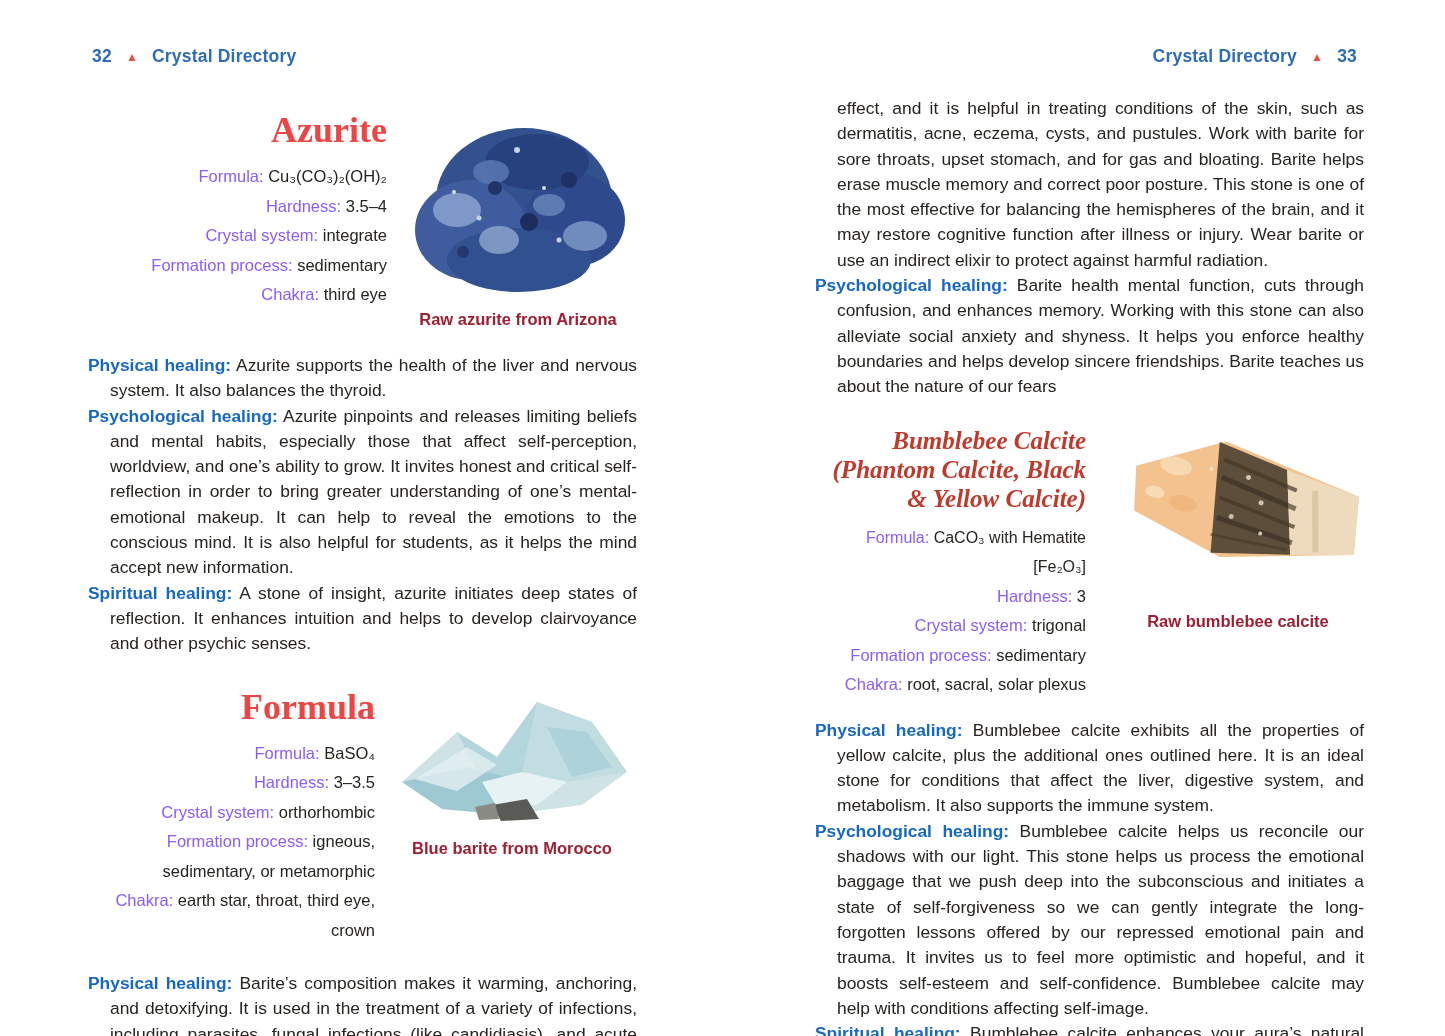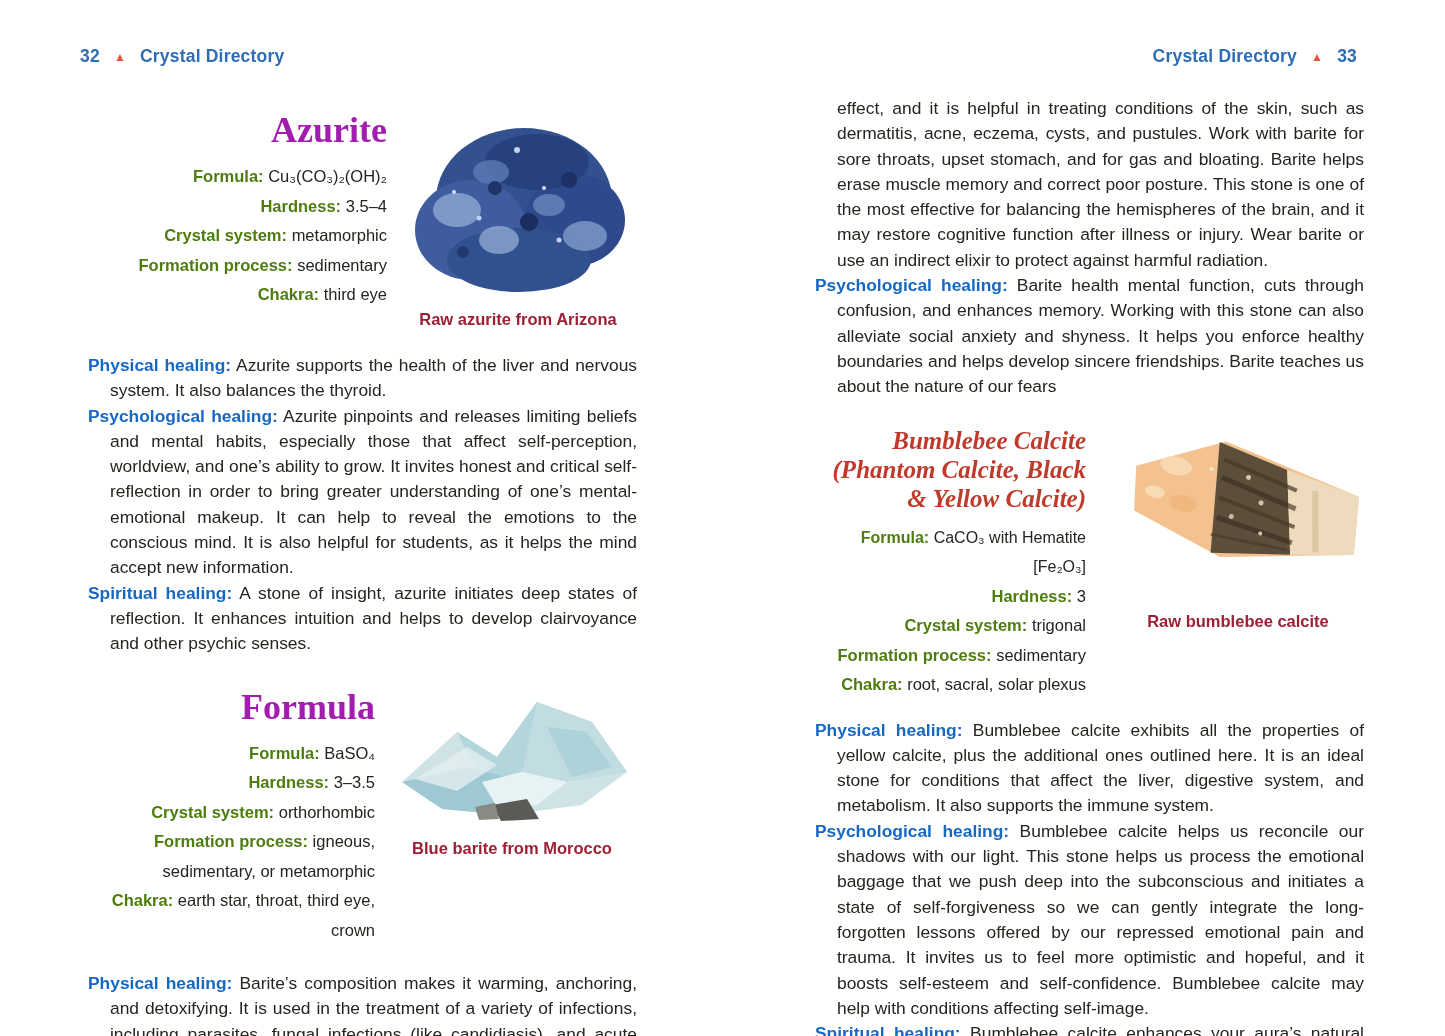--- a/index.html
+++ b/index.html
@@ -6,39 +6,39 @@
   html,body { margin:0; padding:0; }
   body {
     width:1445px; height:1036px; background:#ffffff; position:relative;
     font-family:"Liberation Sans", sans-serif; color:#27241f;
     -webkit-font-smoothing:antialiased;
   }
   .page-header {
     position:absolute; top:46px; font-size:17.5px; font-weight:600;
     color:#2e6cb5; letter-spacing:.2px;
   }
-  .page-header.left { left:80px; }
+  .page-header.left { left:92px; }
   .page-header.right { right:88px; text-align:left; }
   .tri { color:#e8543a; font-size:12px; margin:0 14px; display:inline-block; transform:translateY(-1px); }
 
   .col { position:absolute; top:96px; width:549px; }
   .col-left { left:88px; }
   .col-right { left:815px; }
 
   .entry { display:grid; column-gap:12px; }
   .entry-info { text-align:right; }
   .entry-title {
     font-family:"Liberation Serif", serif; font-weight:bold;
-    color:#a21caf; font-size:36px; line-height:40px; margin:0 0 12px 0;
+    color:#ef4444; font-size:36px; line-height:40px; margin:0 0 12px 0;
   }
   .entry-title.red {
     color:#c03a2c; font-style:italic; font-size:25px; line-height:29px; margin:0 0 10px 0;
   }
   .prop-line { font-size:16.5px; line-height:29.5px; color:#27241f; }
-  .prop-label { color:#4d7c0f; font-weight:bold; }
+  .prop-label { color:#8b5cf6; font-weight:normal; }
 
   .photo-fig { text-align:center; }
   .photo-caption {
     font-size:16.5px; font-weight:600; color:#9c1f33; margin-top:5px; line-height:20px;
   }
 
   .paras { margin-top:24px; }
   .para {
     font-size:17.4px; line-height:25.3px; text-align:justify;
     padding-left:22px; text-indent:-22px; margin:0;
@@ -66,21 +66,21 @@
       <div class="prop-line">
         <span class="prop-label">Formula:</span>
         <span>Cu₃(CO₃)₂(OH)₂</span>
       </div>
       <div class="prop-line">
         <span class="prop-label">Hardness:</span>
         <span>3.5–4</span>
       </div>
       <div class="prop-line">
         <span class="prop-label">Crystal system:</span>
-        <span>metamorphic</span>
+        <span>integrate</span>
       </div>
       <div class="prop-line">
         <span class="prop-label">Formation process:</span>
         <span>sedimentary</span>
       </div>
       <div class="prop-line">
         <span class="prop-label">Chakra:</span>
         <span>third eye</span>
       </div>
     </div>

